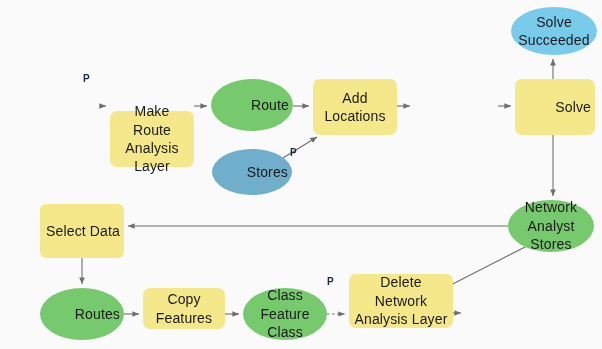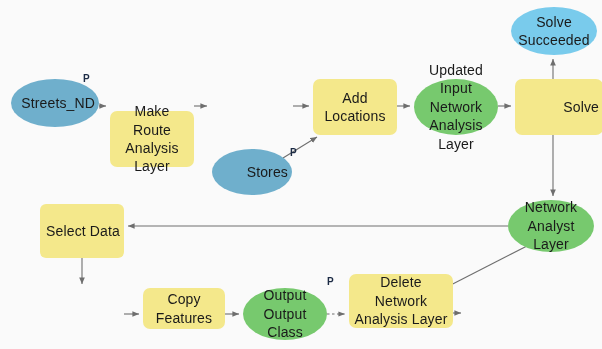--- a/index.html
+++ b/index.html
@@ -81,64 +81,64 @@
       <path d="M508,226 L128,226" marker-end="url(#arrow)"></path>
       <line x1="527" y1="246" x2="441" y2="290" marker-end="url(#arrow)"></line>
       <line x1="82" y1="258" x2="82" y2="284" marker-end="url(#arrow)"></line>
       <line x1="124" y1="314" x2="139" y2="314" marker-end="url(#arrow)"></line>
       <line x1="225" y1="314" x2="239" y2="314" marker-end="url(#arrow)"></line>
       <line x1="327" y1="314" x2="345" y2="314" stroke-dasharray="2.5,2.5" marker-end="url(#arrow-sm)"></line>
       <line x1="437" y1="313" x2="461" y2="313" marker-end="url(#arrow)"></line>
     </g>
   </svg>
 
-  <div class="node oval fill-steelblue" style="left:11px;  top:79px;  width:88px; height:48px;">
-    <span>Streets_ND</span>
-  </div>
 
   <div class="node rect fill-yellow" style="left:110px; top:79px;  width:84px; height:56px;margin-top:32px;">
     <span>Make Route Analysis Layer</span>
   </div>
 
+  <div class="node oval fill-green" style="left:211px; top:79px;  width:82px; height:52px;">
+    <span>Route</span>
+  </div>
 
   <div class="node rect fill-yellow" style="left:313px; top:79px;  width:84px; height:56px;">
     <span>Add Locations</span>
   </div>
 
   <div class="node oval fill-steelblue" style="left:212px; top:149px; width:80px; height:46px;">
     <span>Stores</span>
   </div>
 
-  <div class="node oval fill-green" style="left:414px; top:79px;  width:84px; height:56px;">
-    <span>Updated Input Network Analysis Layer</span>
-  </div>
 
-  <div class="node rect fill-yellow" style="left:515px; top:79px;  width:88px; height:56px;padding-left:32px;">
+  <div class="node rect fill-yellow" style="left:515px; top:79px;  width:80px; height:56px;padding-left:32px;">
     <span>Solve</span>
   </div>
 
   <div class="node oval fill-lightblue" style="left:511px; top:7px;   width:86px; height:48px;">
     <span>Solve Succeeded</span>
   </div>
 
   <div class="node oval fill-green" style="left:508px; top:200px; width:86px; height:52px;">
-    <span>Network Analyst Layer</span>
+    <span>Network Analyst Stores</span>
   </div>
 
   <div class="node rect fill-yellow" style="left:40px;  top:204px; width:84px; height:54px;border-radius:6px;">
     <span>Select Data</span>
   </div>
 
+  <div class="node oval fill-green" style="left:40px;  top:288px; width:84px; height:52px;">
+    <span>Routes</span>
+  </div>
 
   <div class="node rect fill-yellow" style="left:143px; top:288px; width:82px; height:41px;">
     <span>Copy Features</span>
   </div>
 
   <div class="node oval fill-green" style="left:243px; top:288px; width:84px; height:52px;">
-    <span>Output Output Class</span>
+    <span>Class Feature Class</span>
   </div>
 
   <div class="node rect fill-yellow" style="left:349px; top:274px; width:104px; height:54px;">
     <span>Delete Network Analysis Layer</span>
   </div>
 
 
   <span class="plabel" style="left:83px;  top:74px;">P</span>
   <span class="plabel" style="left:290px; top:148px;">P</span>
   <span class="plabel" style="left:327px; top:277px;">P</span>

